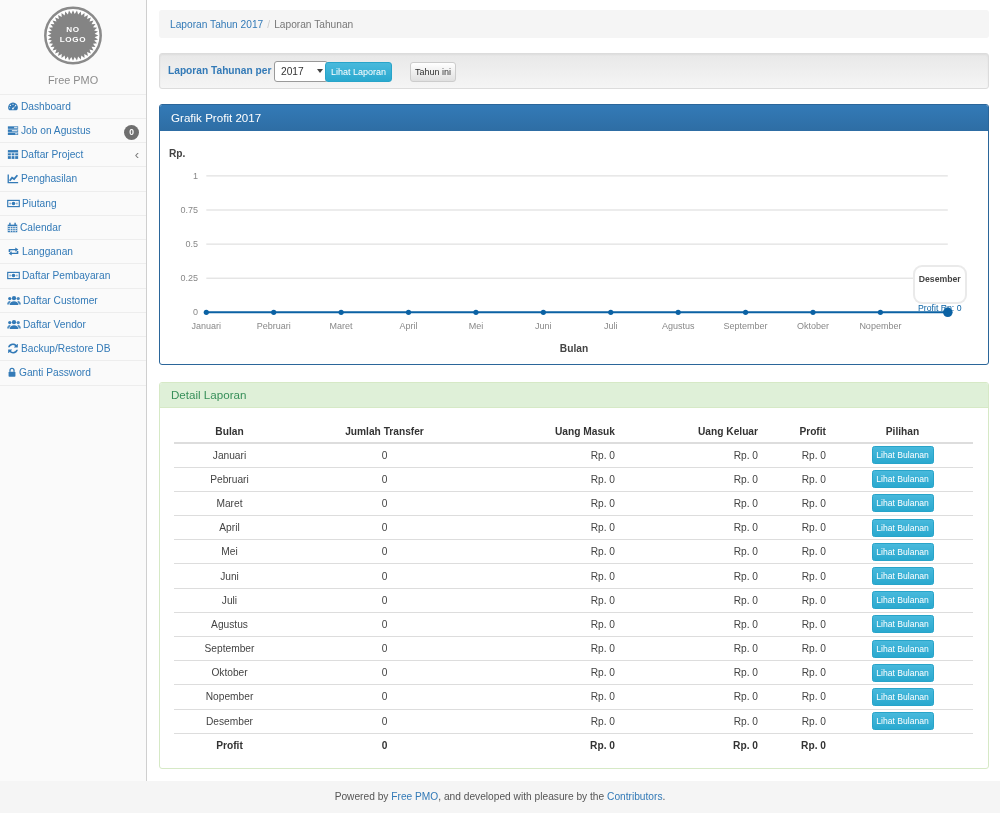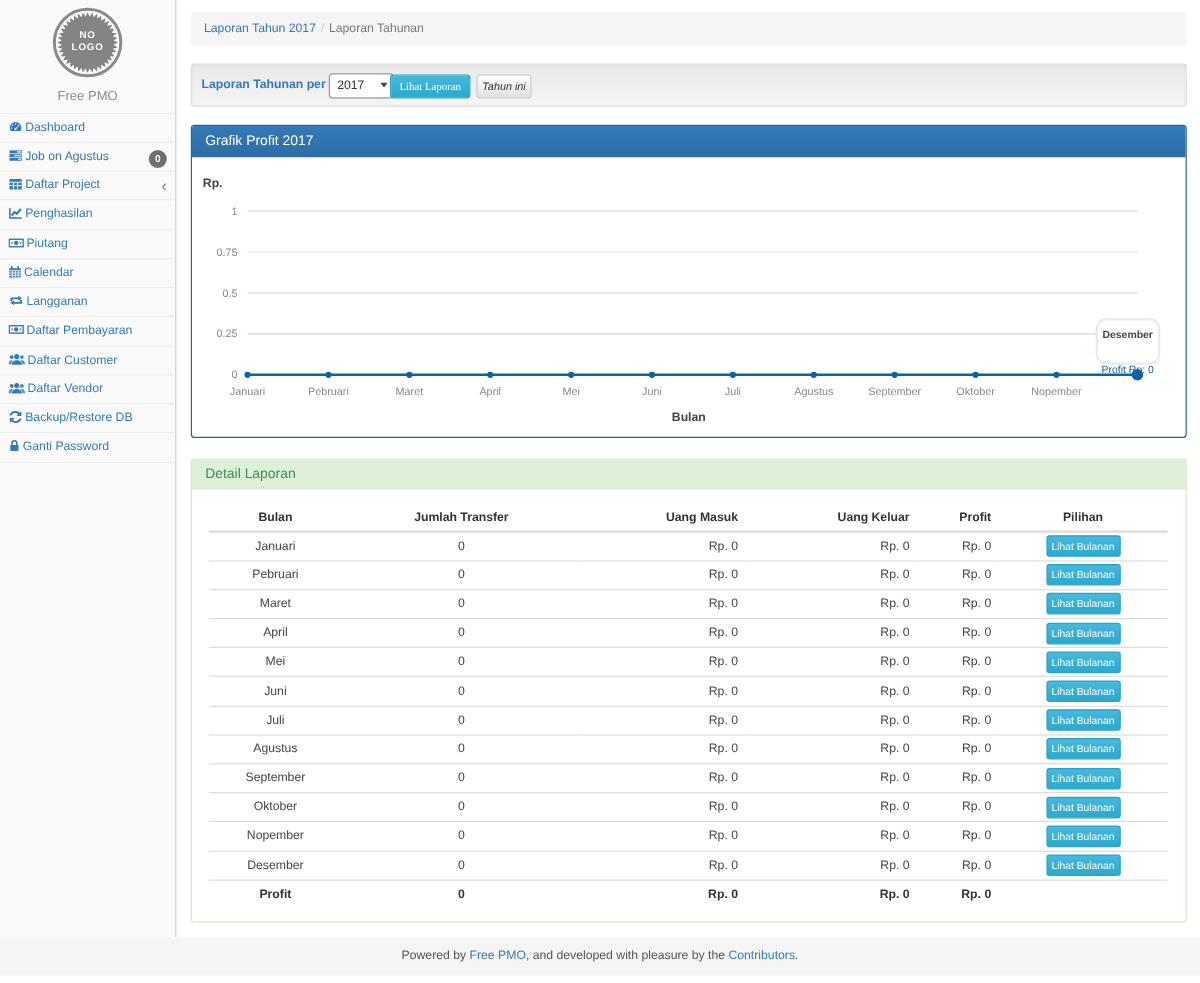--- a/index.html
+++ b/index.html
@@ -21,22 +21,22 @@
 
 #crumb { position:absolute; left:159px; top:10px; width:808px; height:17px; background:#f5f5f5; border-radius:3px; padding:5.5px 11px; font-size:10.2px; line-height:17px; color:#777; }
 #crumb .sep { color:#ccc; padding:0 4px; }
 
 
 #well { position:absolute; left:159px; top:53px; width:806px; height:23px; background:linear-gradient(to bottom,#e8e8e8 0,#f5f5f5 100%); border:1px solid #dcdcdc; border-radius:3px; padding:5.5px 11px; box-shadow:inset 0 1px 2px rgba(0,0,0,.05); }
 #well .lbl { position:absolute; left:8px; top:0; height:34px; line-height:34px; font-size:10.2px; font-weight:bold; color:#337ab7; }
 #wsel { position:absolute; left:114px; top:6.5px; width:46px; height:19px; background:#fff; border:1px solid #999; border-radius:3px; font-size:10.2px; color:#333; line-height:19px; padding-left:6px; }
 #wsel .arr { position:absolute; right:4px; top:7px; width:0; height:0; border-left:3px solid transparent; border-right:3px solid transparent; border-top:4px solid #444; }
 .btn { display:inline-block; text-align:center; border-radius:3px; font-size:9px; }
-#btn1 { position:absolute; left:165px; top:8px; width:65px; height:18px; line-height:18px; background:linear-gradient(to bottom,#48b9dc 0,#2aa9cf 100%); border:1px solid #28a4c9; color:#fff;font-family:Liberation Serif, serif; }
-#btn2 { position:absolute; left:237px; top:8px; width:44px; height:18px; line-height:18px; background:linear-gradient(to bottom,#fff 0,#e0e0e0 100%); border:1px solid #ccc; color:#333;font-style:italic; }
+#btn1 { position:absolute; left:165px; top:8px; width:65px; height:18px; line-height:18px; background:linear-gradient(to bottom,#48b9dc 0,#2aa9cf 100%); border:1px solid #28a4c9; color:#fff; }
+#btn2 { position:absolute; left:250px; top:8px; width:44px; height:18px; line-height:18px; background:linear-gradient(to bottom,#fff 0,#e0e0e0 100%); border:1px solid #ccc; color:#333; }
 
 
 #cpanel { position:absolute; left:159px; top:104px; width:828px; height:259px; border:1px solid #2b669a; border-radius:3px; background:#fff; }
 #chead { height:26px; background:linear-gradient(to bottom,#337ab7 0,#2e6da4 100%); border-radius:2px 2px 0 0; color:#fff; font-size:11.6px; line-height:26px; padding-left:11px; }
 #rp { position:absolute; left:9px; top:42.5px; font-size:10.2px; font-weight:bold; color:#444; }
 #tooltip { position:absolute; left:752.5px; top:159.5px; width:50.5px; height:28px; background:rgba(255,255,255,.95); border:2px solid rgba(230,230,230,.85); border-radius:9px; text-align:center; font-size:8.7px; padding-top:7.5px; }
 #tooltip .t1 { font-weight:bold; color:#444; }
 #tooltip .t2 { color:#0b62a4; margin-top:19px; }
 #bulan { position:absolute; left:0; top:238px; width:828px; text-align:center; font-size:10.2px; font-weight:bold; color:#444; }
 

